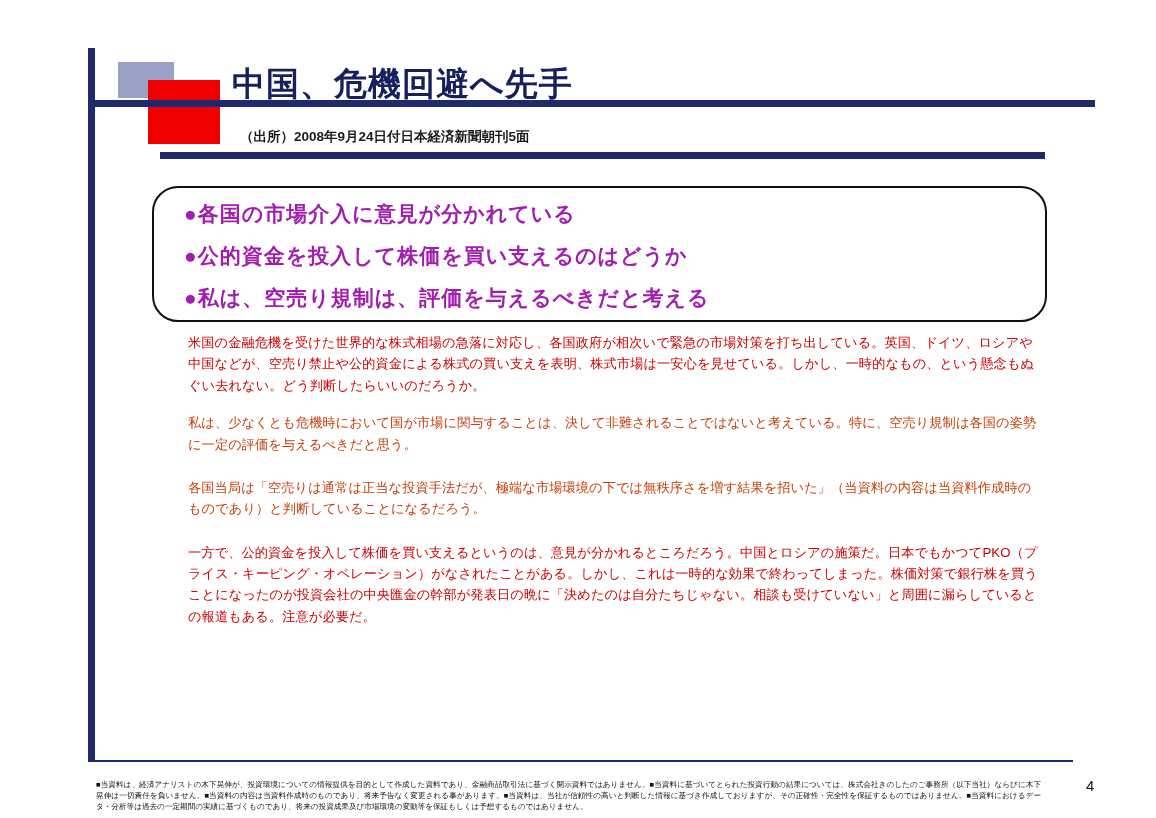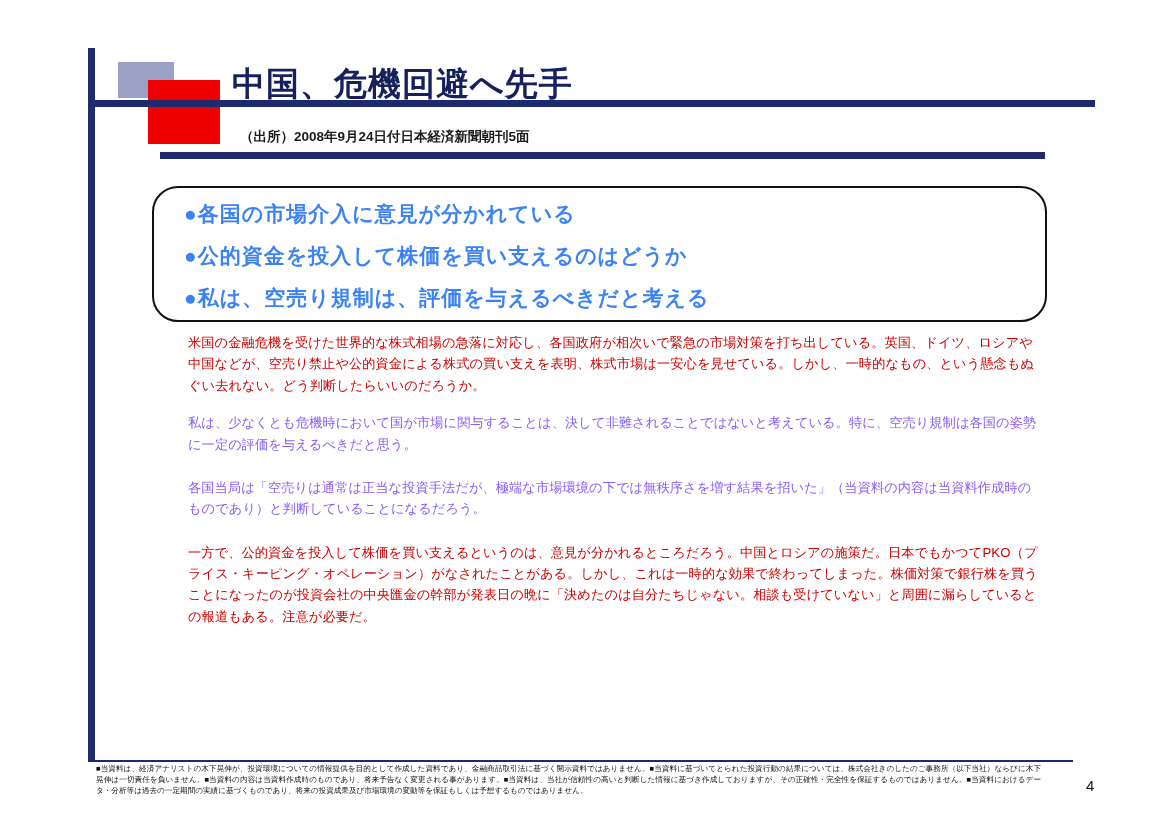--- a/index.html
+++ b/index.html
@@ -93,58 +93,58 @@
   }
   .callout-list {
     position: absolute;
     left: 184px;
     top: 203px;
     width: 840px;
   }
   .callout-item {
     font-size: 21px;
     font-weight: bold;
-    color: #3b82f6;
+    color: #a21caf;
     line-height: 1.0;
     margin-bottom: 21px;
     white-space: nowrap;
     letter-spacing: 1px;
   }
 
   
   .body-wrap {
     position: absolute;
     left: 188px;
     top: 332px;
     width: 850px;
   }
   .para {
     font-size: 13.2px;
     line-height: 1.62;
     margin-bottom: 16px;
     letter-spacing: 0.1px;
   }
   .para.red { color: #cc0000; }
-  .para.blue { color: #8b5cf6; }
+  .para.blue { color: #c2410c; }
   .para.black { color: #111111; }
   .para.gap { margin-bottom: 22px; }
 
   
   .footer-rule {
     position: absolute;
     left: 88px;
     top: 760px;
     width: 985px;
     height: 2px;
     background: #1f2a6e;
   }
   .footer-text {
     position: absolute;
     left: 96px;
-    top: 764px;
+    top: 780px;
     width: 945px;
     font-size: 7.6px;
     line-height: 1.42;
     color: #111111;
     text-align: justify;
   }
   .page-number {
     position: absolute;
     left: 1086px;
     top: 777px;

